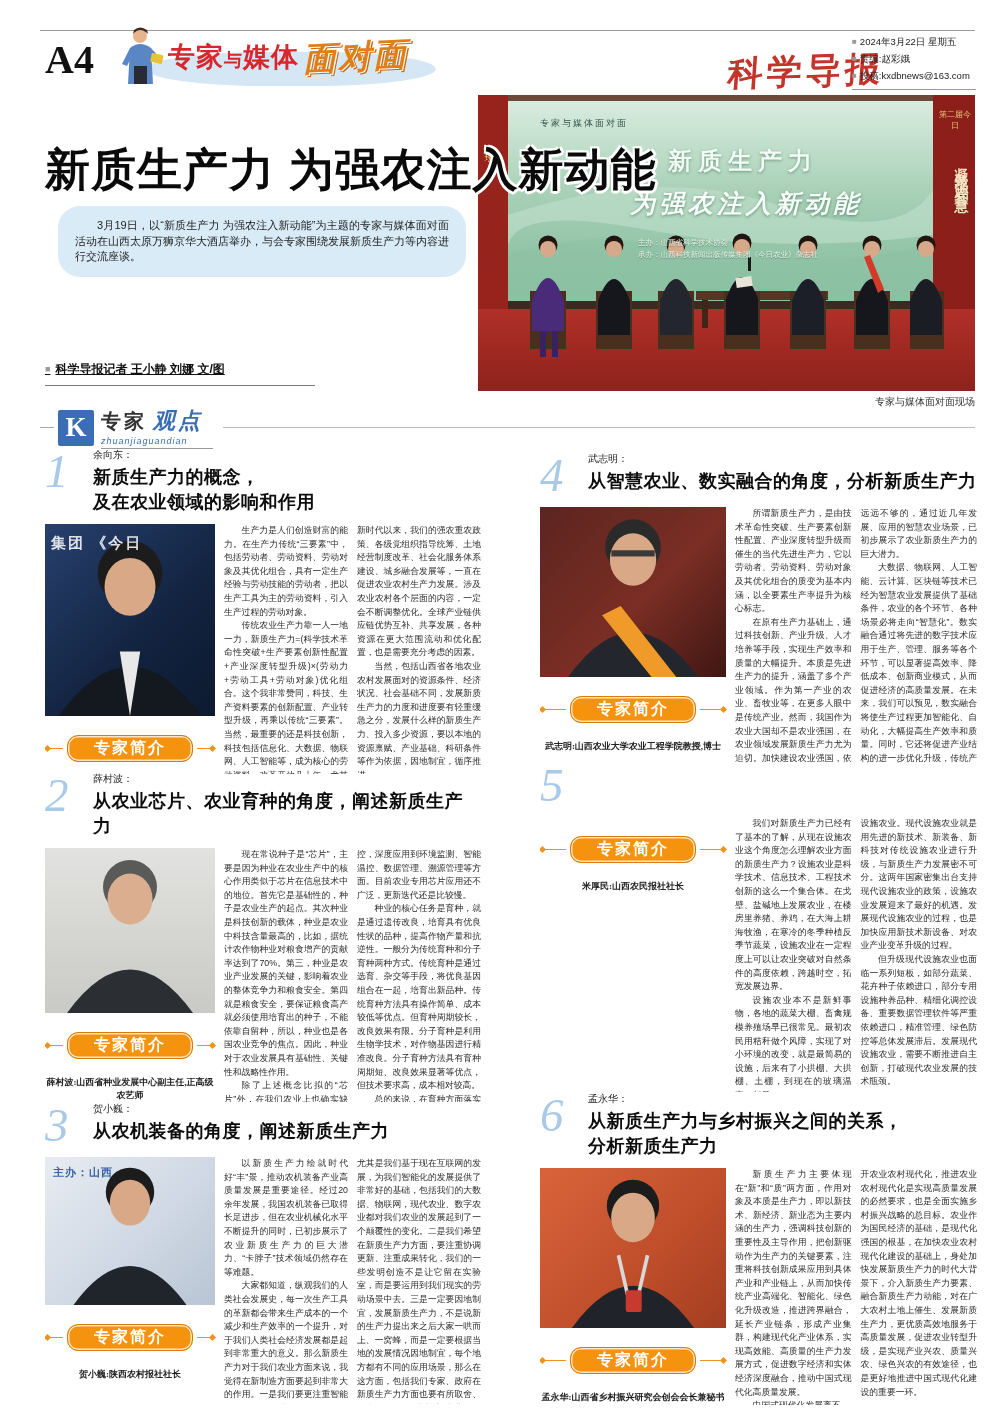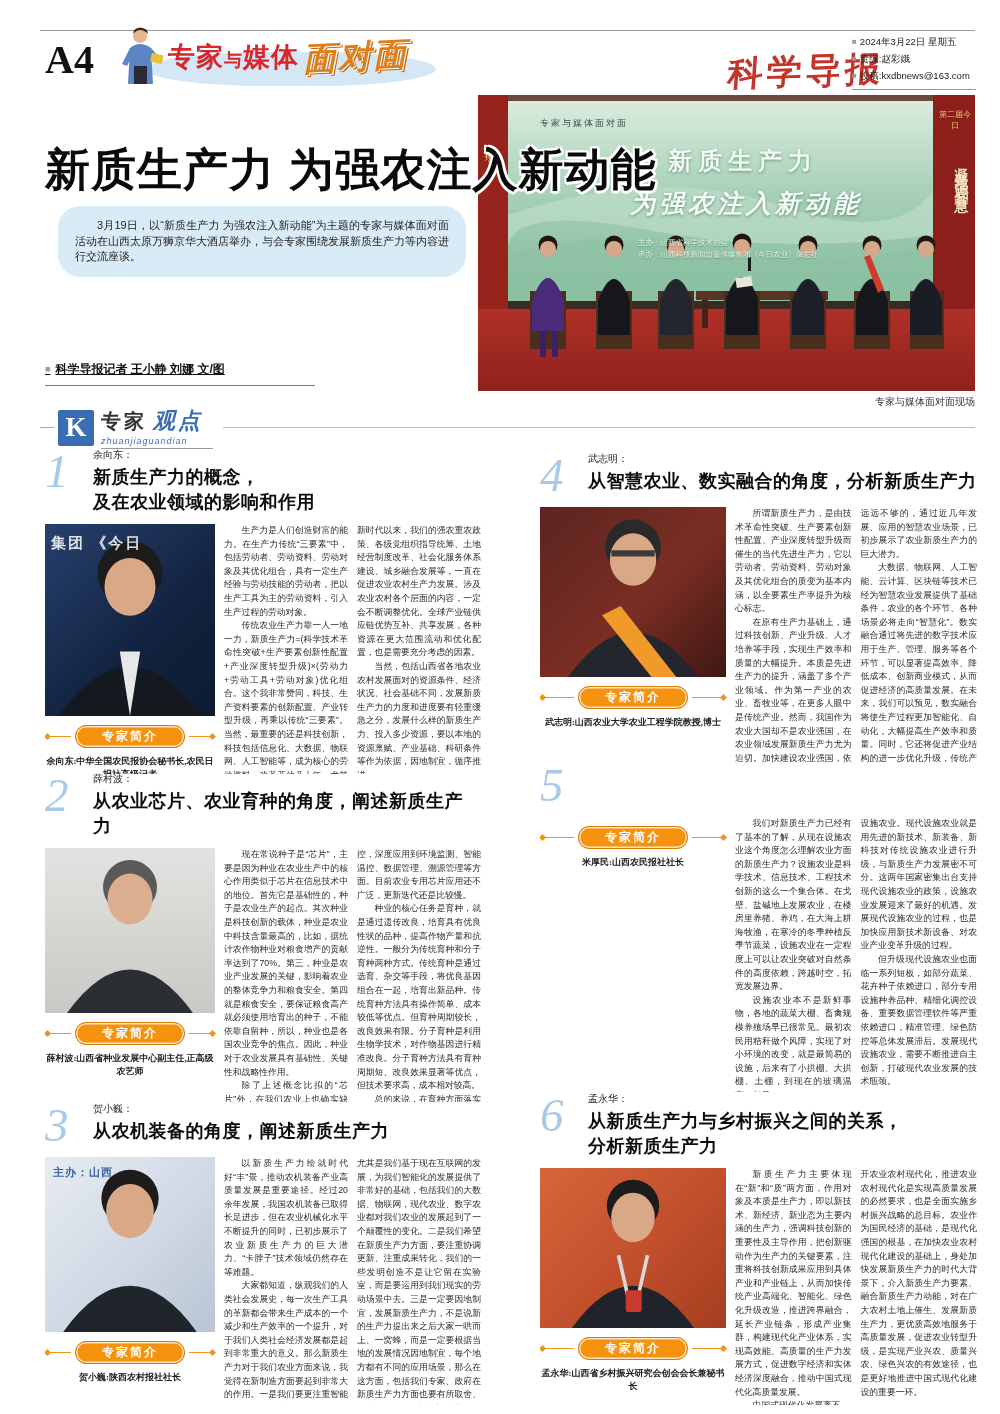--- a/index.html
+++ b/index.html
@@ -72,33 +72,33 @@
   .p6 { background:linear-gradient(135deg,#d8643a,#c14f2c 55%,#a33e20); }
   .photo-text { position:absolute; z-index:2; font-weight:bold; }
   .pt1 { left:6px; top:10px; color:rgba(255,255,255,.85); font-size:15px; letter-spacing:2px; }
   .pt3 { left:8px; top:8px; color:#3a62a8; font-size:11px; letter-spacing:1px; }
   .pt5a { left:8px; top:10px; color:rgba(255,255,255,.9); font-size:12px; }
   .pt5b { left:8px; top:26px; color:rgba(255,255,255,.75); font-size:10px; }
   .badge-row { display:flex; align-items:center; margin-top:7px; }
   .badge-line { flex:1; height:0; border-top:1.5px solid #f0931c; position:relative; }
   .badge-line::before { content:""; position:absolute; top:-3px; width:5px; height:5px; background:#f0931c; transform:rotate(45deg); }
   .badge-line.l::before { left:0; } .badge-line.r::before { right:0; }
-  .badge { background:#f5930f; border:1px solid #d97c06; color:#fff; font-size:12px; font-weight:bold; letter-spacing:2px; padding:2px 26px; border-radius:11px; margin:2px 4px; box-shadow:inset 0 0 0 1.5px rgba(255,255,255,.75); }
+  .badge { background:#f5930f; border:1px solid #d97c06; color:#fff; font-size:16px; font-weight:bold; letter-spacing:2px; padding:2px 26px; border-radius:11px; margin:12px 4px; box-shadow:inset 0 0 0 1.5px rgba(255,255,255,.75); }
   .caption { margin-top:5px; text-align:center; font-size:9px; font-weight:bold; font-family:"Liberation Serif", serif; color:#222; line-height:13px; }
   .col { flex:1; font-size:8.8px; line-height:13.6px; color:#2a2a2a; text-align:justify; }
   .col p { text-indent:2em; }
   .col p.cont { text-indent:0; }
 
   .s1 { left:45px; top:448px; width:436px; height:326px; }
   .s2 { left:45px; top:772px; width:436px; height:330px; }
   .s3 { left:45px; top:1102px; width:436px; height:302px; }
   .s4 { left:540px; top:452px; width:437px; height:312px; }
   .s5 { left:540px; top:762px; width:437px; height:330px; }
   .s6 { left:540px; top:1092px; width:437px; height:313px; }
-  .ph-h192 { height:192px; } .ph-h165 { height:165px; } .ph-h175 { height:175px; }
+  .ph-h192 { height:192px; } .ph-h165 { height:165px; } .ph-h175 { height:148px; }
   .ph-h170 { height:170px; } .ph-h180 { height:180px; } .ph-h160 { height:160px; }
 </style>
 </head>
 <body>
 
 <div class="page">
 
   <div class="top-rule"></div>
 
   <div class="page-no">A4</div>

